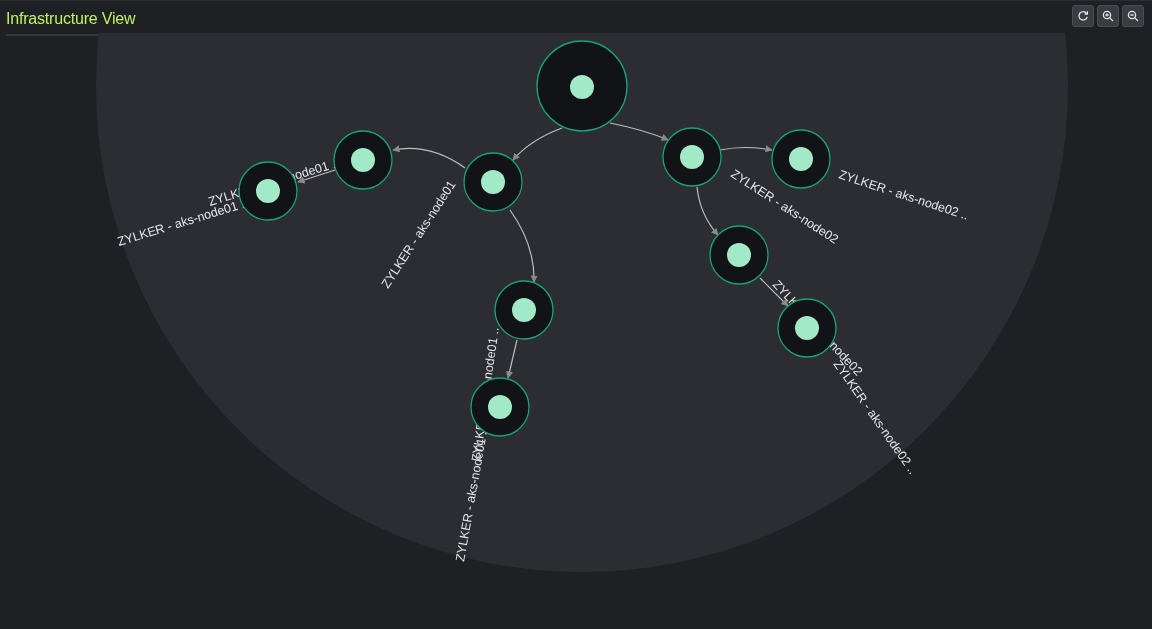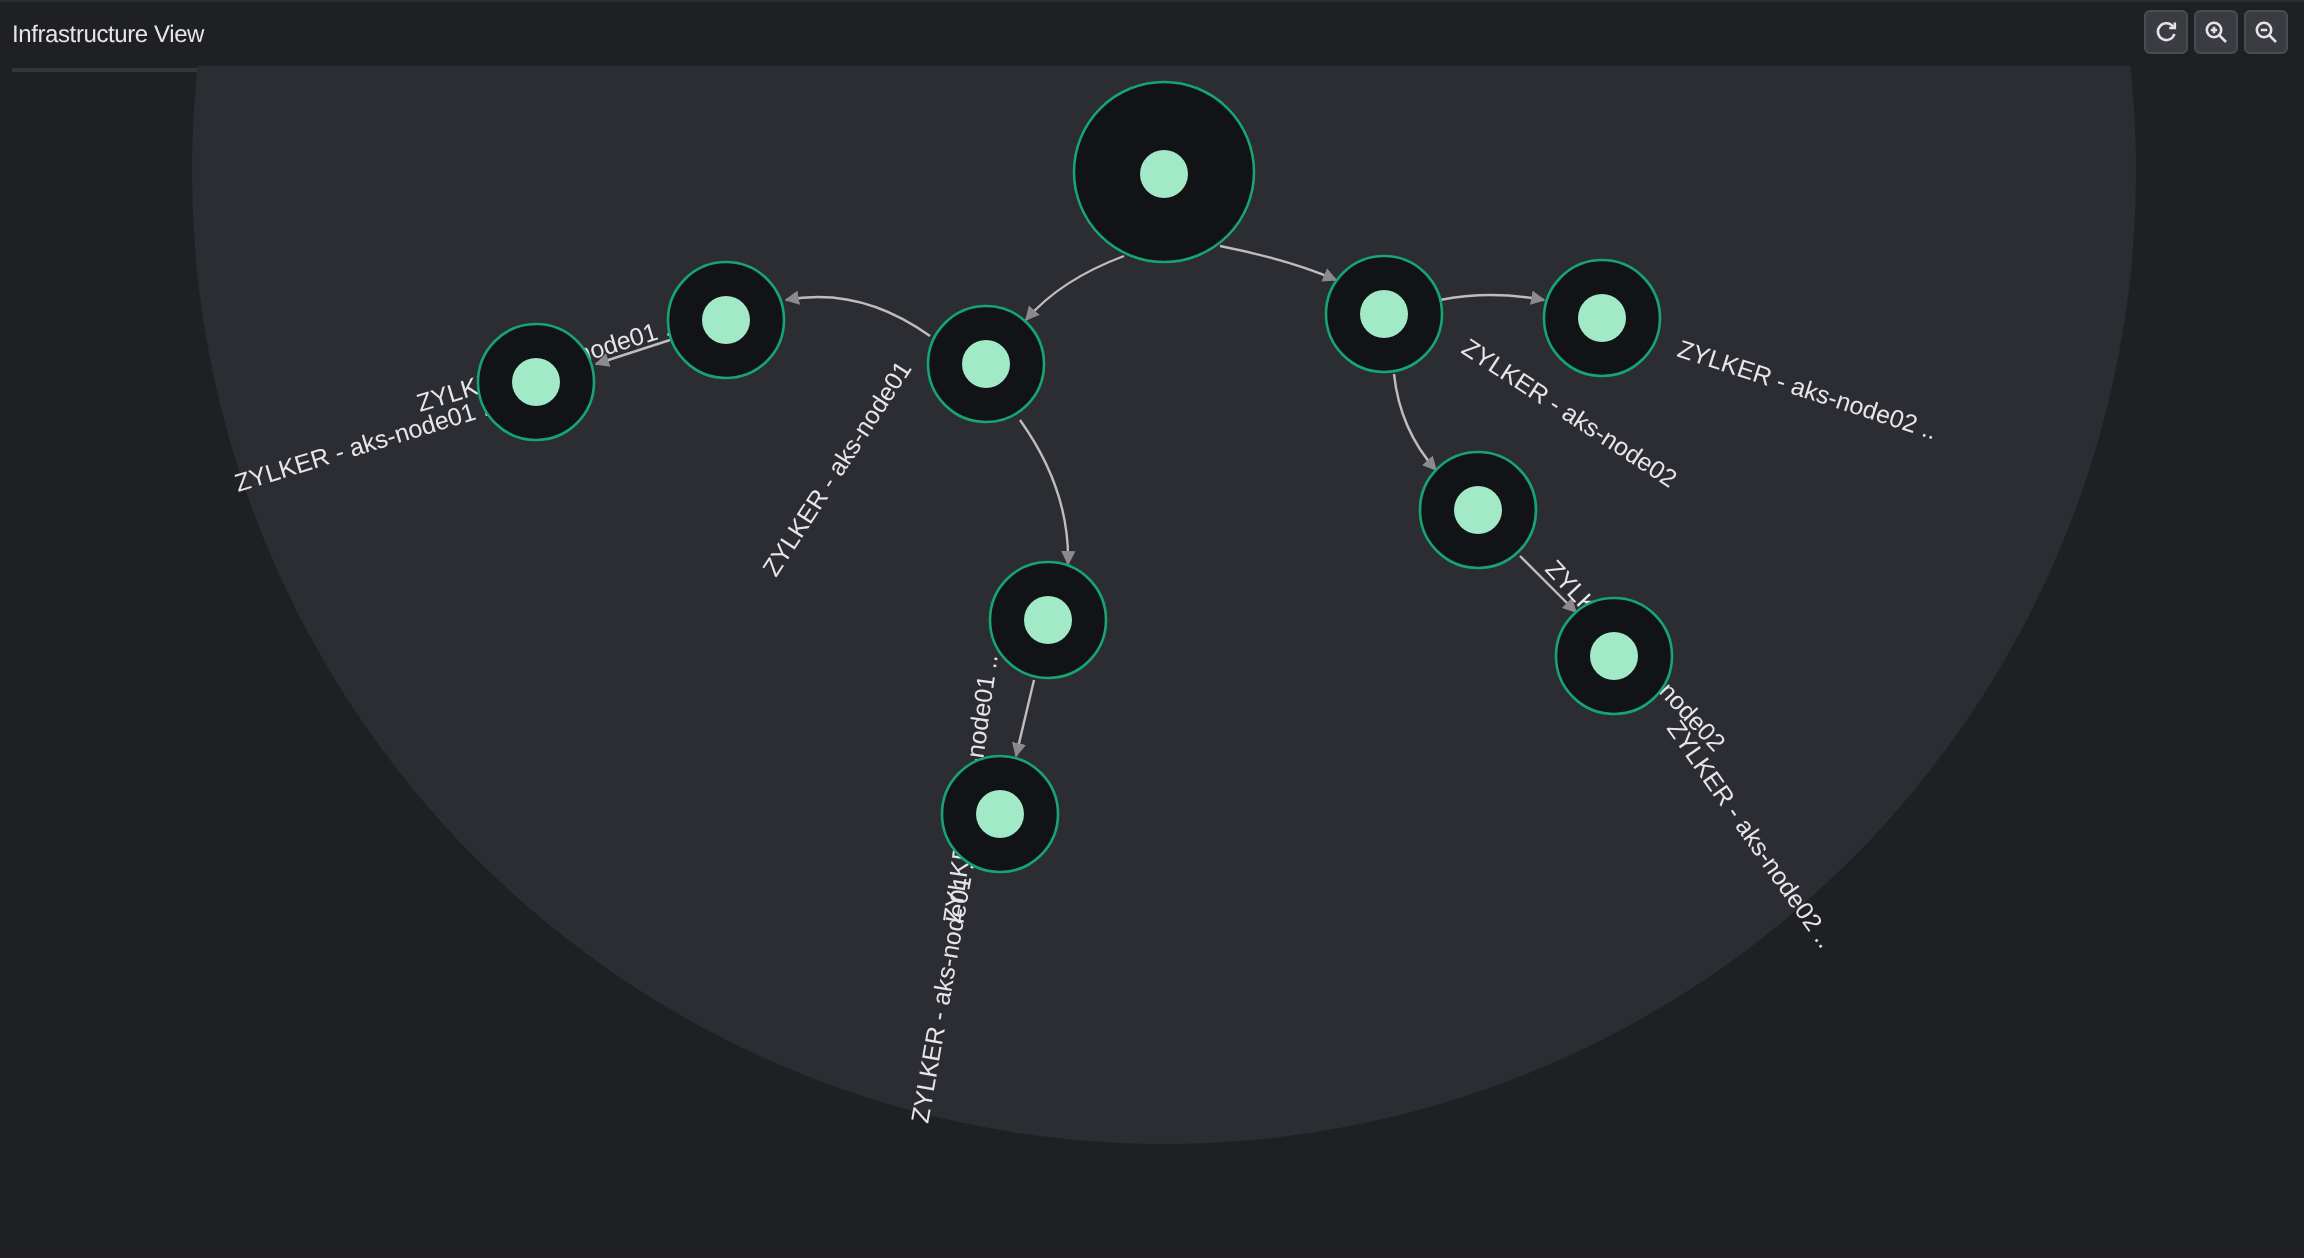--- a/index.html
+++ b/index.html
@@ -1,19 +1,19 @@
 <!DOCTYPE html>
 <html><head>
 <meta charset="utf-8">
 <style>
   html, body { margin:0; padding:0; }
   body { width:1152px; height:629px; background:#1f2024; overflow:hidden; position:relative;
          font-family:"Liberation Sans", "DejaVu Sans", sans-serif; color:#e8e8ea; }
   .header { position:absolute; left:0; top:0; width:1152px; height:33px; background:#1f2024; border-top:1px solid #2a2b30; }
-  .title { position:absolute; left:6px; top:9px; font-size:12px; color:#e5e5e5; letter-spacing:-0.2px; }
+  .title { position:absolute; left:6px; top:9px; font-size:16px; color:#bef264; letter-spacing:-0.2px; }
   .title-underline { position:absolute; left:6px; top:33px; width:150px; height:2px; background:#34363c; }
   .toolbar { position:absolute; right:8px; top:4px; display:flex; gap:3px; }
   .tbtn { width:22px; height:22px; background:#3a3c42; border:1px solid #4a4c52; border-radius:3px;
           display:flex; align-items:center; justify-content:center; cursor:pointer; box-sizing:border-box; }
   .tbtn svg { width:12px; height:12px; }
   .canvas { position:absolute; left:0; top:33px; width:1152px; height:596px; }
   svg text { font-family:"Liberation Sans", "DejaVu Sans", sans-serif; font-size:12.5px; fill:#e6e6ea; }
 </style>
 </head>
 <body>

